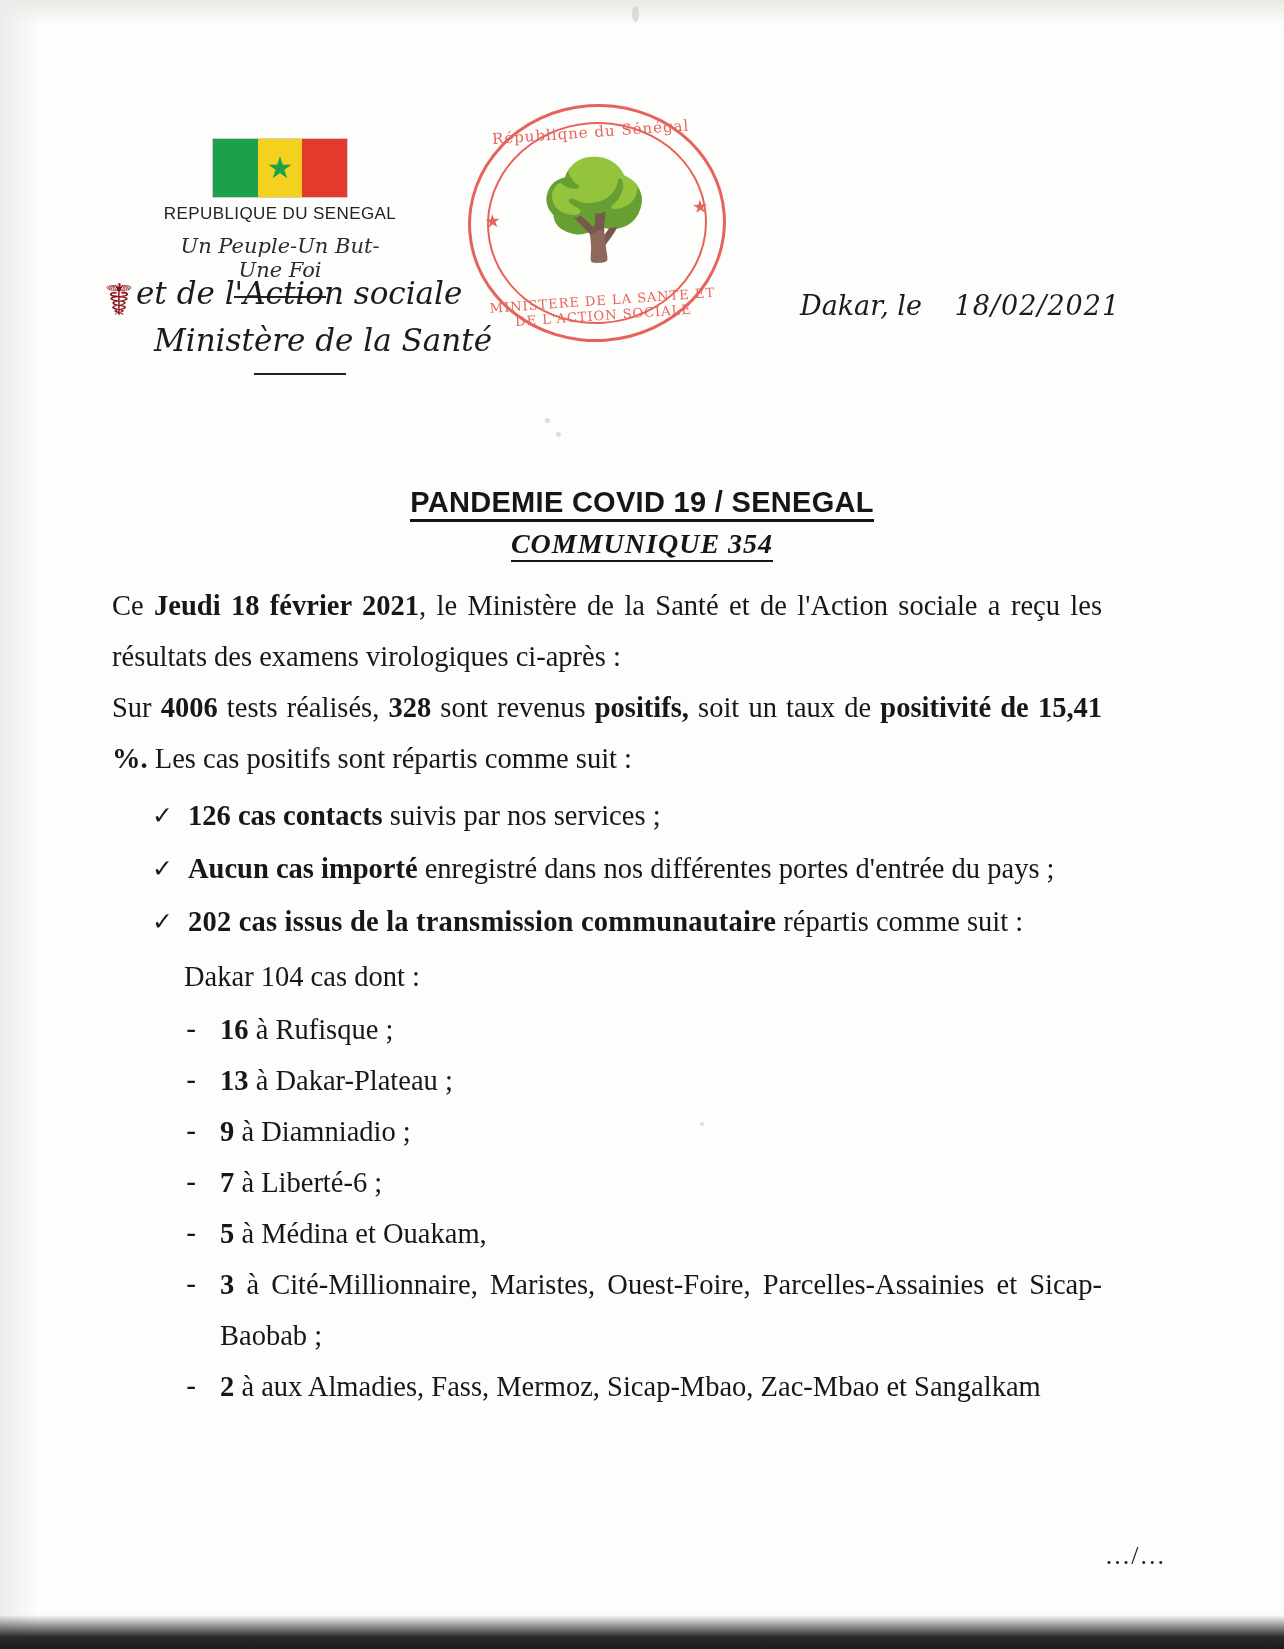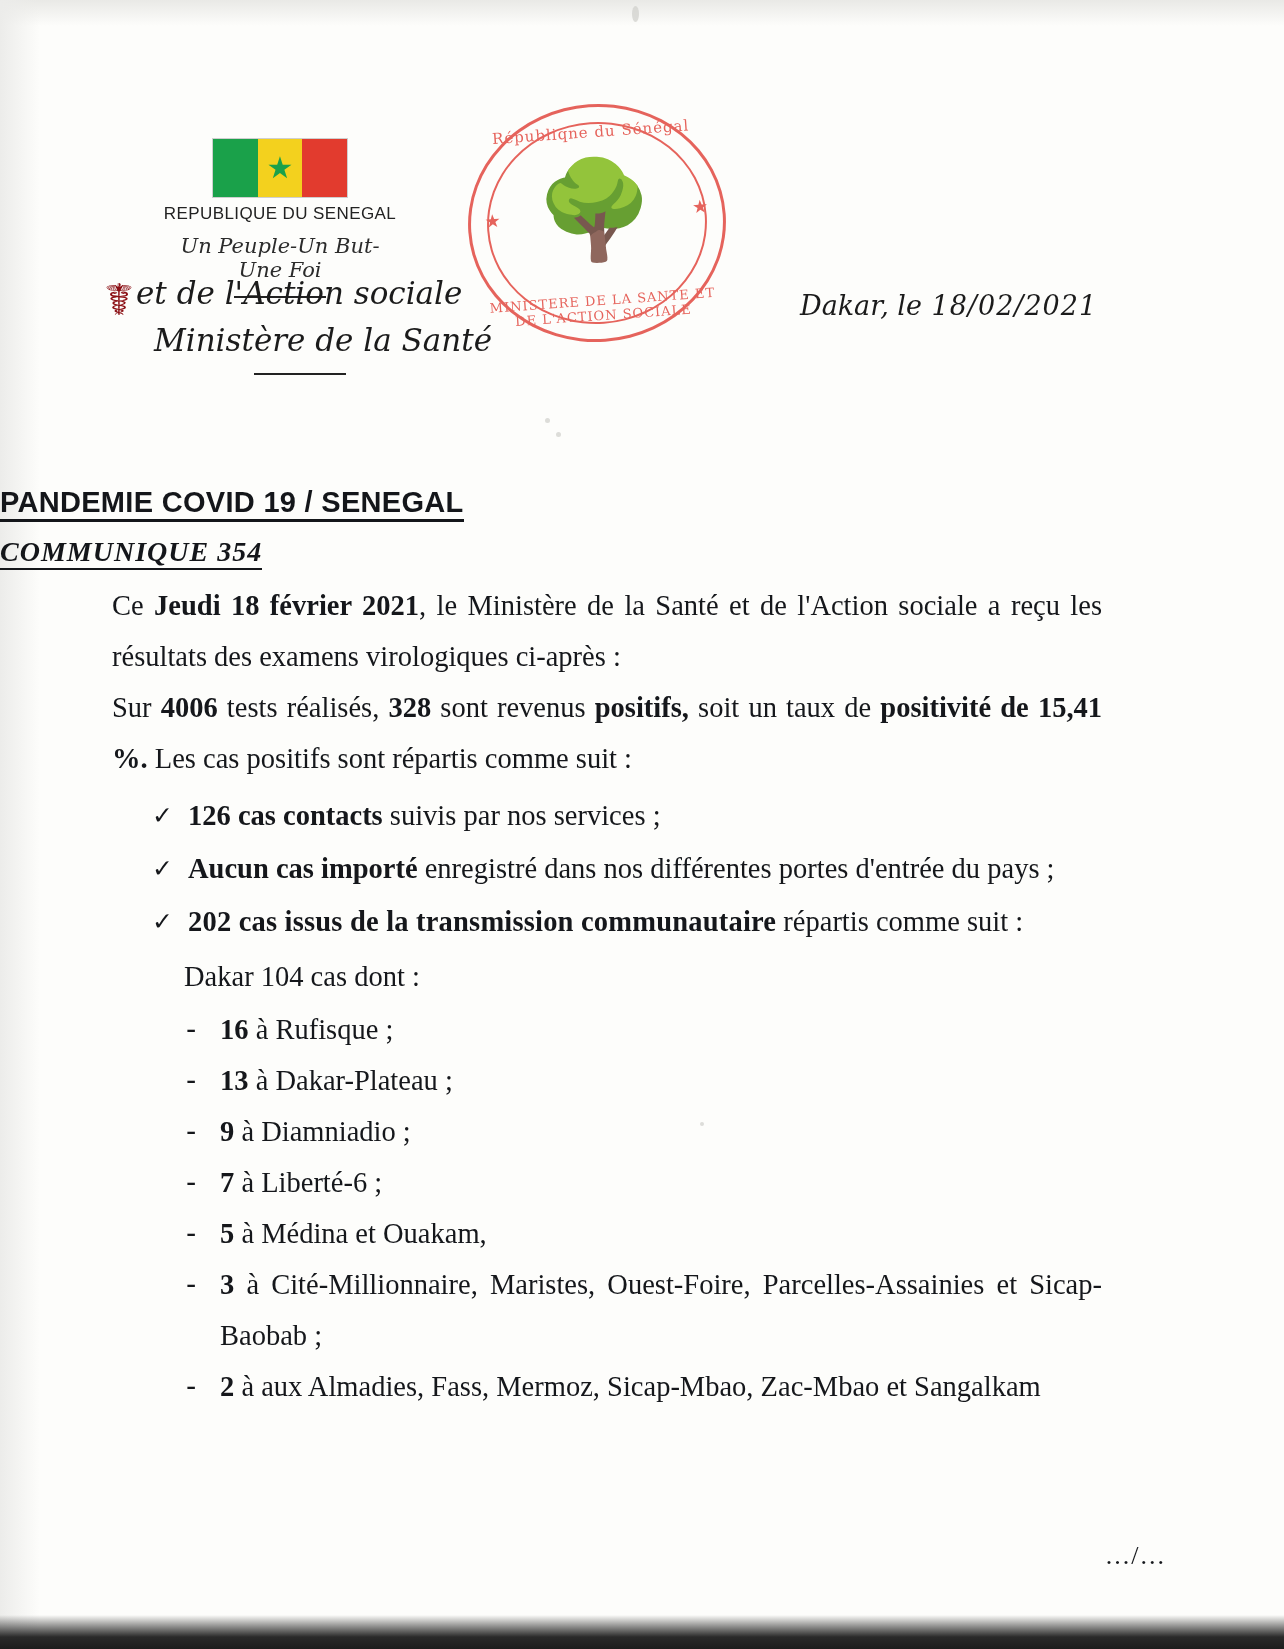--- a/index.html
+++ b/index.html
@@ -159,41 +159,41 @@
 
   .dateline {
     position: absolute;
     left: 800px; top: 290px;
     font-family: "DejaVu Serif", serif;
     font-style: italic;
     font-size: 27px;
     color: #1b1b1b;
     white-space: nowrap;
   }
-  .dateline .date-value { letter-spacing: 1px; margin-left: 1px; }
+  .dateline .date-value { letter-spacing: 1px; margin-left: 24px; }
 
   
   .title-wrap {
     position: absolute;
     left: 0; top: 488px;
     width: 1284px;
-    text-align: left;
+    text-align: center;
   }
   .doc-title {
     font-family: "Liberation Sans", sans-serif;
     font-weight: bold;
     font-size: 29px;
     letter-spacing: 0.3px;
     color: #14161a;
     display: inline-block;
     border-bottom: 3px solid #14161a;
     padding-bottom: 2px;
   }
   .doc-subtitle {
-    margin-top: 16px;
+    margin-top: 8px;
     font-family: "Liberation Serif", serif;
     font-weight: bold;
     font-style: italic;
     font-size: 28px;
     letter-spacing: 1px;
     color: #14161a;
     display: inline-block;
     border-bottom: 2px solid #14161a;
     padding-bottom: 2px;
   }

